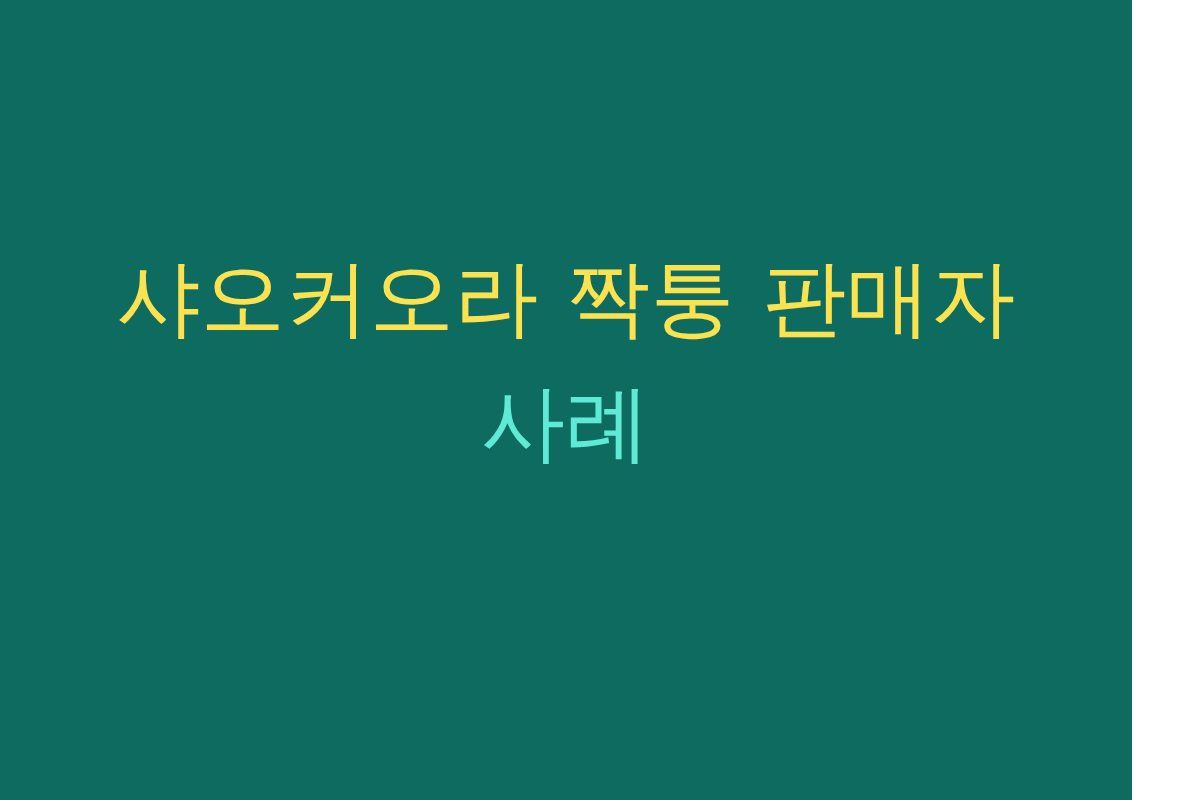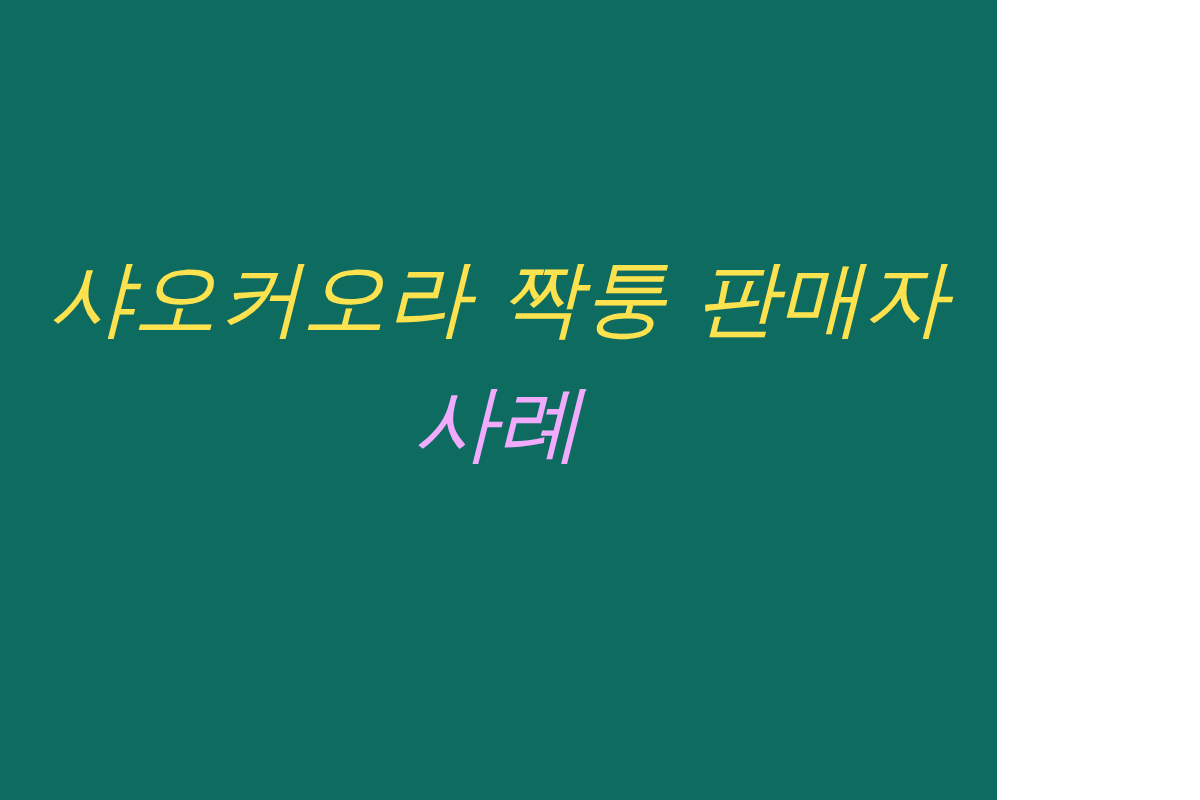--- a/index.html
+++ b/index.html
@@ -10,29 +10,28 @@
 
   body {
     width: 1200px;
     height: 800px;
     overflow: hidden;
     font-family: "DejaVu Sans", "Liberation Sans", sans-serif;
   }
 
   #thumbnail-card {
     position: relative;
-    width: 997px;
+    width: 1132px;
     height: 800px;
     background: #0e6b60;
     box-sizing: border-box;
     display: flex;
     align-items: center;
     justify-content: center;
     overflow: hidden;
-    font-style: italic;
   }
 
   #headline-block {
     width: 1100px;
     margin-top: -78px;
     text-align: center;
     display: flex;
     flex-direction: column;
     align-items: center;
     justify-content: center;
@@ -58,17 +57,17 @@
 </head>
 <body>
 
 <div id="thumbnail-card" style="background: rgb(14, 107, 96);">
 
   <div id="headline-block">
 
     <span class="headline-line line-1" style="color: rgb(252, 226, 79);">샤오커오라 짝퉁 판매자</span>
 
 
-    <span class="headline-line line-3" style="color: #f0abfc;">사례</span>
+    <span class="headline-line line-3" style="color: #5eead4;">사례</span>
 
   </div>
 
 </div>
 
 </body></html>

